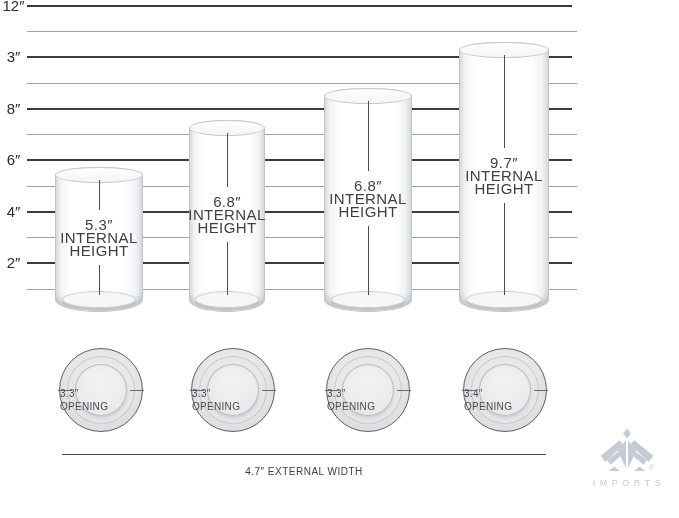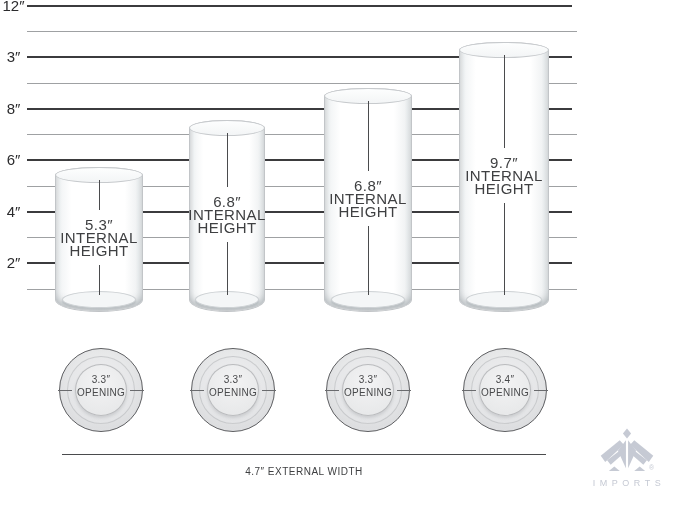--- a/index.html
+++ b/index.html
@@ -66,21 +66,21 @@
   .ring{position:absolute;border-radius:50%;}
   .ring.mid{inset:7px;border:1px solid rgba(150,152,156,.35);
     background:radial-gradient(circle at 50% 38%,#efeff0 0%,#e4e5e7 70%,#dfe0e2 100%);}
   .ring.inner{inset:15px;border:1px solid rgba(140,142,146,.5);
     background:radial-gradient(circle at 50% 35%,#f3f3f4 0%,#e8e9ea 75%);
     box-shadow:0 2px 3px rgba(90,95,100,.18);}
   .tick{position:absolute;top:41px;width:14px;height:1px;background:#6a6b6e;}
   .tick.l{left:-2px;}
   .tick.r{right:-2px;}
   .op-text{
-    position:absolute;left:0;right:0;top:24px;text-align:center;
+    position:absolute;left:0;right:0;top:38px;text-align:left;
     font-size:10px;line-height:13px;letter-spacing:.3px;color:#48494b;
   }
   .op-text span{display:block;}
   .opening1{left:59px;} .opening2{left:191px;} .opening3{left:326px;} .opening4{left:463px;}
   
   .footer-line{position:absolute;left:62px;top:454px;width:484px;height:1px;background:#4a4b4d;}
   .footer-text{
     position:absolute;left:180px;top:466px;width:248px;text-align:center;
     font-size:10px;letter-spacing:.5px;color:var(--dimension-text);
   }

